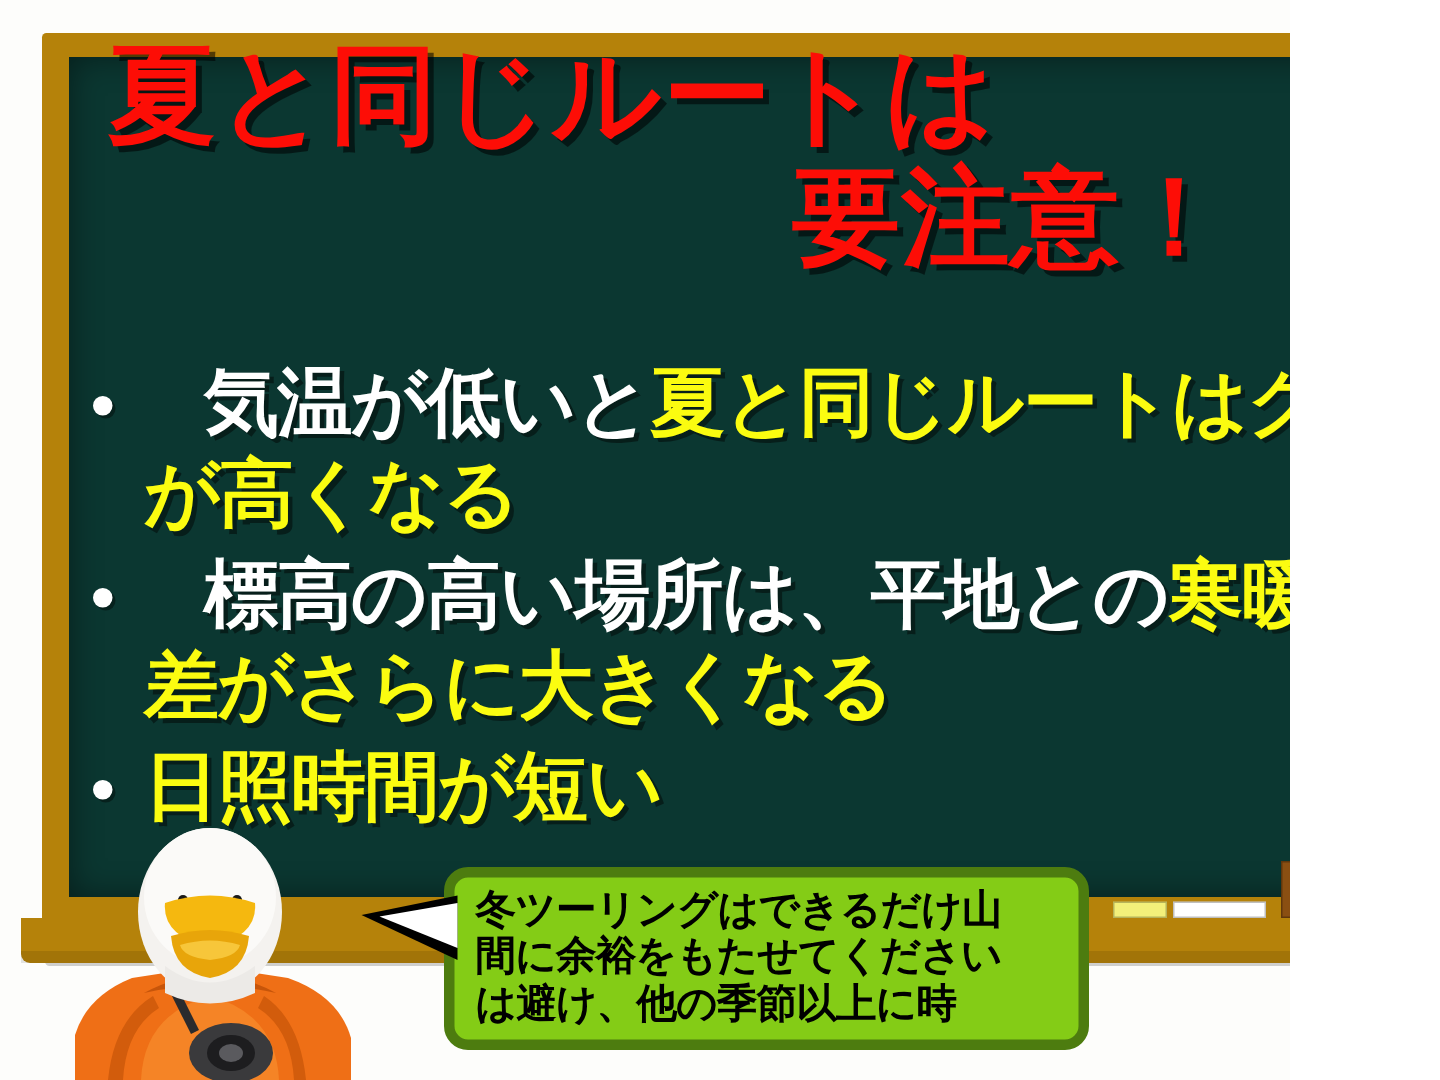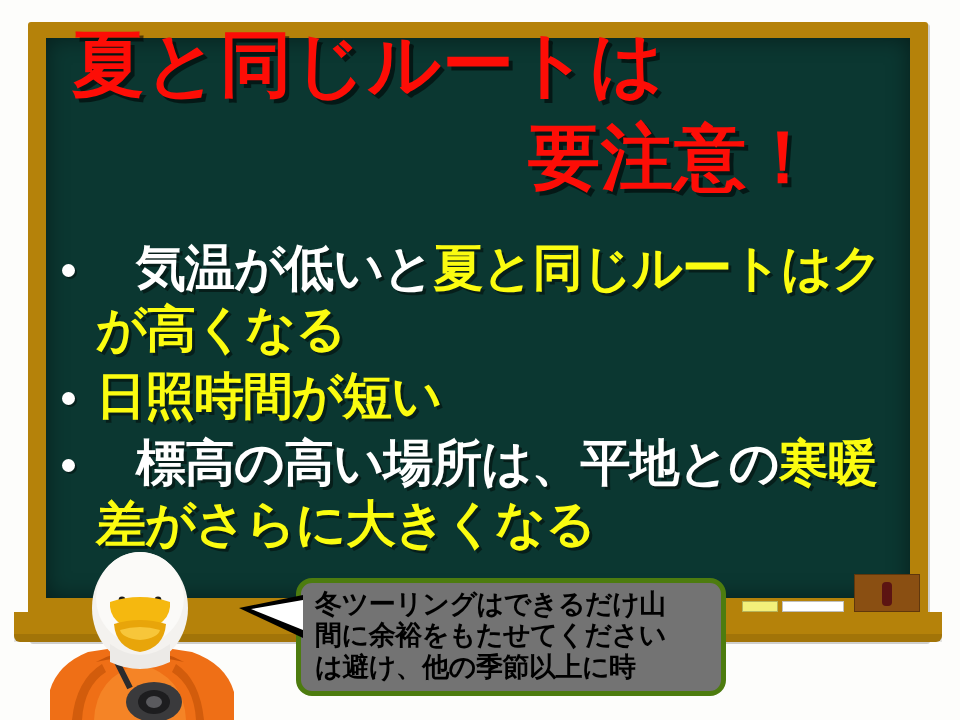--- a/index.html
+++ b/index.html
@@ -3,25 +3,25 @@
 <meta charset="utf-8">
 <title>Chalkboard Slide</title>
 <style>
   html, body {
     margin: 0;
     padding: 0;
     background: #ffffff;
   }
   #stage {
     position: relative;
-    width: 960px;
+    width: 860px;
     height: 720px;
     background: #fdfdfb;
     overflow: hidden;
-    font-family: Liberation Sans, sans-serif;
+    font-family: Liberation Serif, serif;
   }
 
   
   .board-frame {
     position: absolute;
     left: 28px;
     top: 22px;
     width: 900px;
     height: 620px;
     background: #b5820a;
@@ -97,21 +97,21 @@
   .title-line {
     color: #fd0d06;
     font-weight: bold;
     font-size: 72px;
     line-height: 1.02;
     letter-spacing: 1px;
     text-shadow: 4px 4px 0 rgba(0,0,0,0.55);
     white-space: nowrap;
   }
   .title-line-1 { text-align: left; padding-left: 16px; }
-  .title-line-2 { text-align: right; padding-right: 36px; margin-top: 20px; }
+  .title-line-2 { text-align: right; padding-right: 36px; margin-top: 8px; }
 
   
   .bullets {
     position: absolute;
     left: 52px;
     top: 238px;
     width: 850px;
   }
   .bullet-row {
     position: relative;
@@ -136,22 +136,22 @@
   }
   .seg-white  { color: #ffffff; text-shadow: 3px 3px 0 rgba(0,0,0,0.45); margin-left: 40px; }
   .seg-yellow { color: #fbfc10; text-shadow: 3px 3px 0 rgba(0,0,0,0.45); }
 
   
   .bubble {
     position: absolute;
     left: 296px;
     top: 578px;
     width: 430px;
-    background: #737373;
-    border: 5px solid #4d7c0f;
+    background: #84cc16;
+    border: 7px solid #4d7c0f;
     border-radius: 16px;
     padding: 6px 12px 8px 14px;
     box-sizing: border-box;
     z-index: 40;
   }
   .bubble-text {
     font-size: 27px;
     font-weight: bold;
     color: #000000;
     line-height: 1.16;
@@ -217,28 +217,28 @@
     <div class="bullet-row">
       <span class="bullet-dot"></span>
       <div class="bullet-text">
         <span class="seg-white">気温が低いと</span><span class="seg-yellow">夏と同じルートは</span><span class="seg-yellow">クが高くなる</span>
       </div>
     </div>
 
     <div class="bullet-row">
       <span class="bullet-dot"></span>
       <div class="bullet-text">
-        <span class="seg-yellow">日照時間が短い</span>
+        <span class="seg-white">標高の高い場所は、平地との</span><span class="seg-yellow">寒暖</span><span class="seg-yellow">差がさらに大きくなる</span>
       </div>
     </div>
 
     <div class="bullet-row">
       <span class="bullet-dot"></span>
       <div class="bullet-text">
-        <span class="seg-white">標高の高い場所は、平地との</span><span class="seg-yellow">寒暖</span><span class="seg-yellow">差がさらに大きくなる</span>
+        <span class="seg-yellow">日照時間が短い</span>
       </div>
     </div>
 
   </div>
 
   <div class="mascot">
     <svg width="232" height="168" viewBox="0 0 232 168" xmlns="http://www.w3.org/2000/svg">
 
       <g>
         <path d="M14 168 L14 138 Q22 112 52 100 L104 92 L156 100 Q190 112 198 140 L198 168 Z" fill="#ef6f16"></path>

